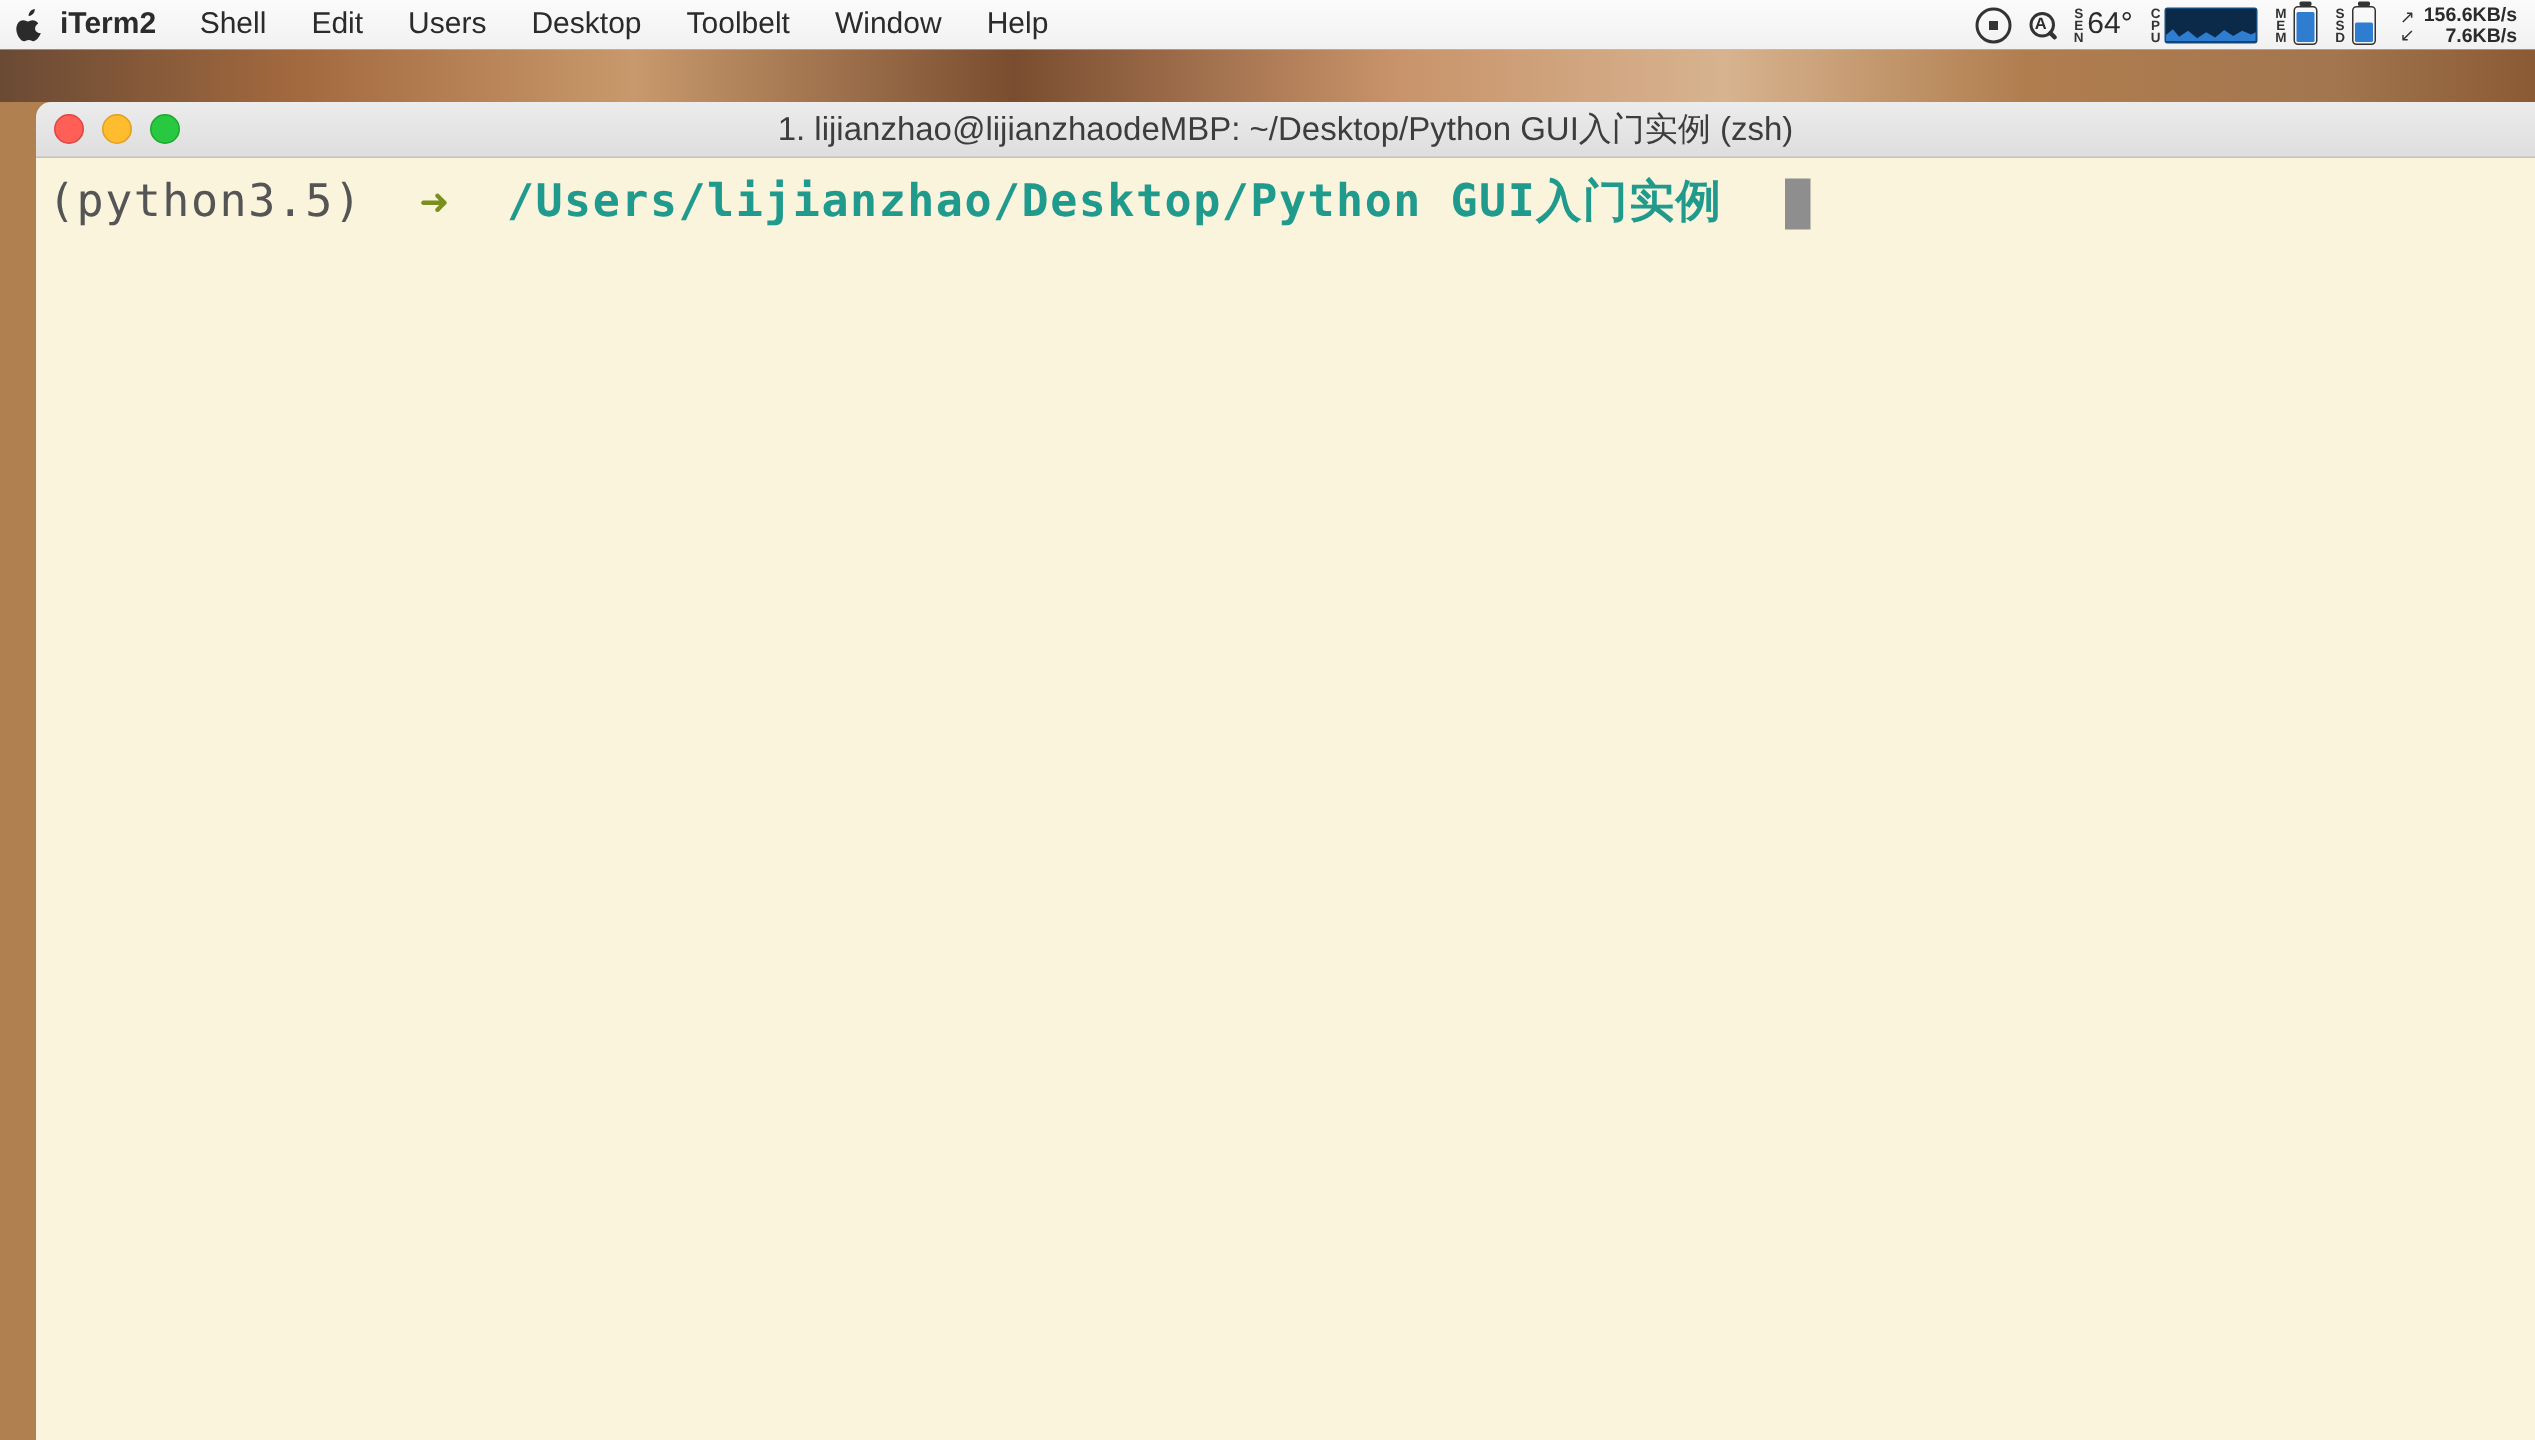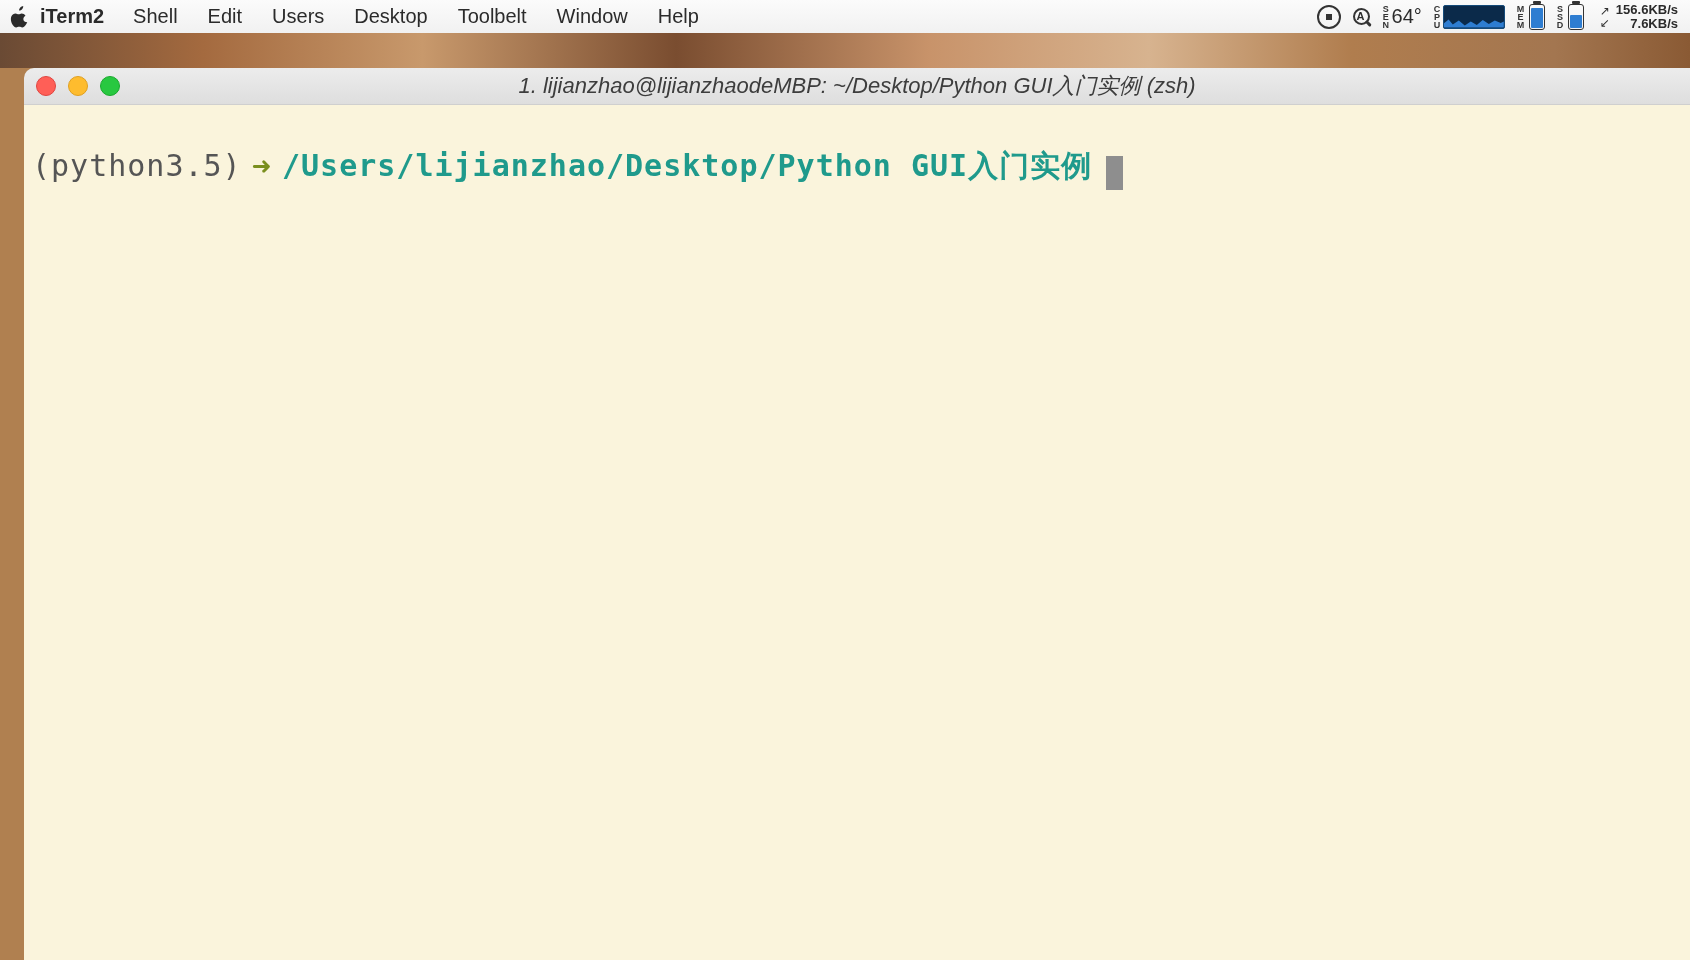--- a/index.html
+++ b/index.html
@@ -16,32 +16,32 @@
   .vlbl{font-size:9px;line-height:8px;font-weight:700;letter-spacing:0.5px;color:#333;display:flex;flex-direction:column;align-items:center;margin-right:2px;}
   .battery{width:14px;height:24px;border:1.5px solid #333;border-radius:3px;position:relative;margin-left:2px;}
   .battery::before{content:"";position:absolute;top:-4px;left:3px;right:3px;height:3px;background:#333;border-radius:1px;}
   .battery .fill{position:absolute;left:1px;right:1px;bottom:1px;border-radius:1px;}
   .netcol{font-size:13px;line-height:14px;text-align:right;margin-left:6px;margin-right:6px;font-weight:bold;}
   .arrow-pair{display:flex;flex-direction:column;font-size:12px;line-height:12px;margin-left:4px;color:#333;}
   
   .desktop-strip{position:absolute;top:33px;left:0;right:0;height:35px;background:linear-gradient(90deg,#6a4a34 0%,#a46a3f 12%,#c8996c 25%,#7a4d30 40%,#c8936a 55%,#d7b38f 68%,#b07d4e 80%,#a37650 92%,#8a5a34 100%);}
   
   .termwin{position:absolute;top:68px;left:24px;right:0;bottom:0;background:transparent;}
-  .titlebar{height:36px;background:linear-gradient(#ececec,#dedede);border-top-left-radius:10px;display:flex;align-items:center;position:relative;border-bottom:1px solid #cfcfcf;font-style:italic;}
+  .titlebar{height:36px;background:linear-gradient(#ececec,#dedede);border-top-left-radius:10px;display:flex;align-items:center;position:relative;border-bottom:1px solid #cfcfcf;}
   .traffic{display:flex;align-items:center;margin-left:12px;}
   .traffic .dot{width:18px;height:18px;border-radius:50%;margin-right:12px;}
   .dot.red{background:#ff5f57;border:1px solid #e04540;}
   .dot.yellow{background:#febc2e;border:1px solid #e0a020;}
   .dot.green{background:#28c840;border:1px solid #1aa92e;}
   .titlebar .title{position:absolute;left:0;right:0;text-align:center;font-size:22px;color:#3d3d3d;pointer-events:none;}
   .termbody{background:#faf4dc;height:calc(100% - 36px);padding:10px 8px;font-family:"Menlo","Consolas","DejaVu Sans Mono",monospace;font-size:30px;line-height:40px;letter-spacing:1px;}
-  .prompt-line{white-space:pre;display:flex;align-items:flex-end;flex-wrap:nowrap;}
+  .prompt-line{white-space:pre;display:flex;align-items:flex-start;flex-wrap:nowrap;gap:28px;}
   .env{color:#555;}
   .arrow{color:#7a8f1e;font-weight:700;margin:0 10px;font-size:32px;}
-  .path{color:#1f9a8c;font-weight:700;margin-top:31px;}
+  .path{color:#1f9a8c;font-weight:700;}
   .cursor{display:inline-block;width:17px;height:34px;background:#8e8e8e;margin-left:14px;vertical-align:middle;transform:translateY(4px);}
   .icon-circle{width:20px;height:20px;border:2px solid #333;border-radius:50%;display:flex;align-items:center;justify-content:center;}
   .icon-circle .sq{width:6px;height:6px;background:#333;}
   .mag{position:relative;width:18px;height:18px;}
   .mag .c{width:13px;height:13px;border:2px solid #333;border-radius:50%;position:absolute;top:0;left:0;}
   .mag .h{width:7px;height:2.5px;background:#333;position:absolute;bottom:1px;right:-1px;transform:rotate(45deg);border-radius:2px;}
 </style>
 </head>
 <body>
 

